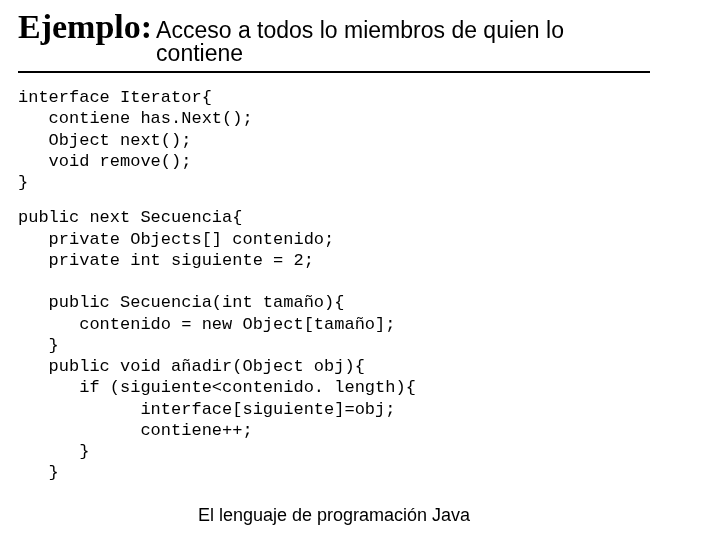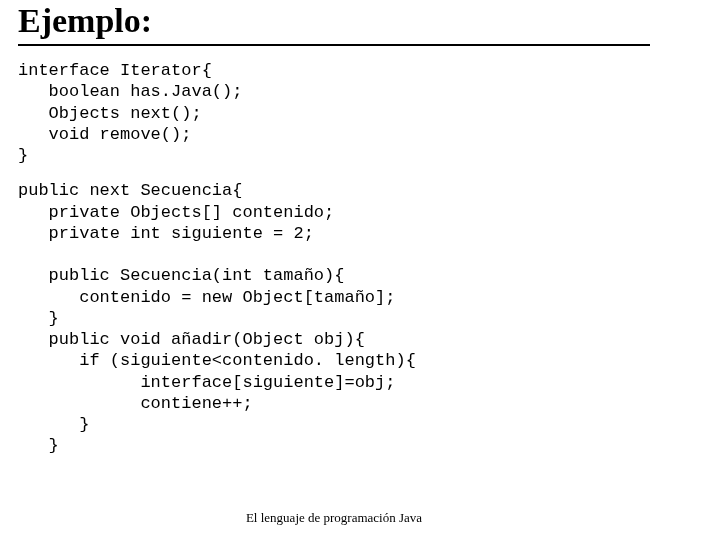--- a/index.html
+++ b/index.html
@@ -9,21 +9,21 @@
     height: 540px;
     background: #ffffff;
     font-family: Arial, Helvetica, sans-serif;
     color: #000;
     overflow: hidden;
   }
   .slide {
     box-sizing: border-box;
     width: 668px;
     height: 540px;
-    padding: 4px 18px 0 18px;
+    padding: 10px 18px 0 18px;
     position: relative;
   }
   .title-row {
     display: flex;
     align-items: baseline;
     gap: 4px;
     border-bottom: 2px solid #000;
     padding-bottom: 6px;
     margin-bottom: 14px;
   }
@@ -47,36 +47,37 @@
     white-space: pre;
   }
   .kw { font-weight: 400; }
   .uvar { }
   .footer {
     position: absolute;
     bottom: 14px;
     left: 0;
     width: 100%;
     text-align: center;
-    font-family: Liberation Serif, serif;
-    font-size: 13px;
+    font-family: Liberation Sans, sans-serif;
+    font-size: 18px;
   }
 </style>
 </head>
 <body>
 
 <div class="slide">
 
   <div class="title-row">
     <span class="title-main">Ejemplo:</span>
+    <span class="title-sub">Acceso a todos lo miembros de quien lo contiene</span>
   </div>
 
   <pre class="code"><span class="kw">interface Iterator</span><span>{</span>
-<span>   boolean has.Java();</span>
-<span>   Objects next();</span>
+<span>   contiene has.Next();</span>
+<span>   Object next();</span>
 <span>   void remove();</span>
 <span>}</span></pre>
 
   <pre class="code"><span class="kw">public next Secuencia</span><span>{</span>
 <span>   private Objects[] </span><span class="uvar">contenido</span><span>;</span>
 <span>   private int siguiente = 2;</span>
 <span></span>
 <span>   public Secuencia(int tamaño){</span>
 <span>      contenido = new Object[tamaño];</span>
 <span>   }</span>

